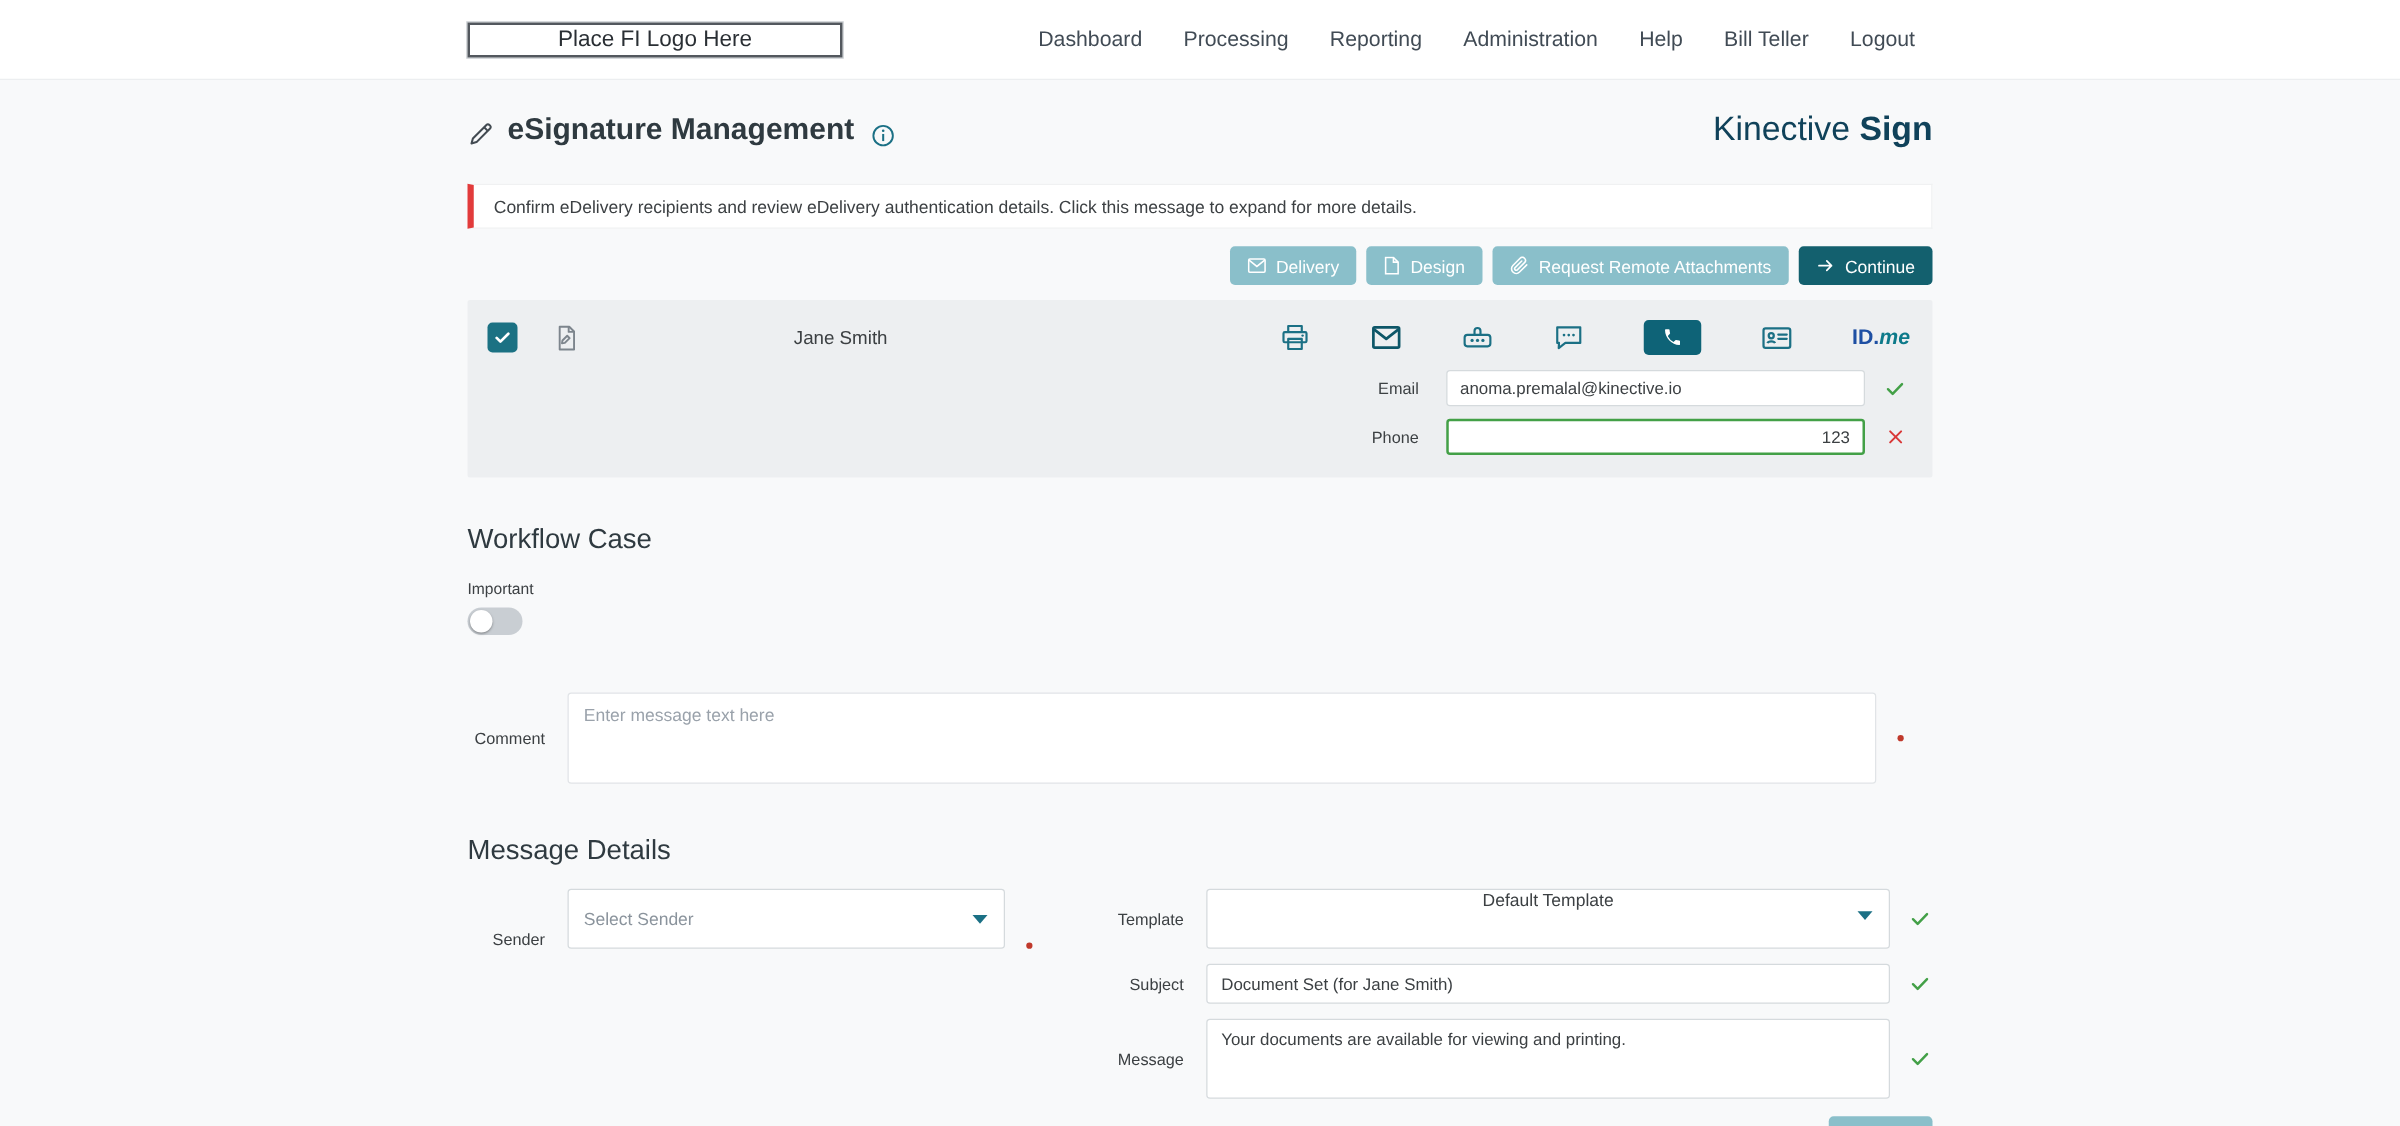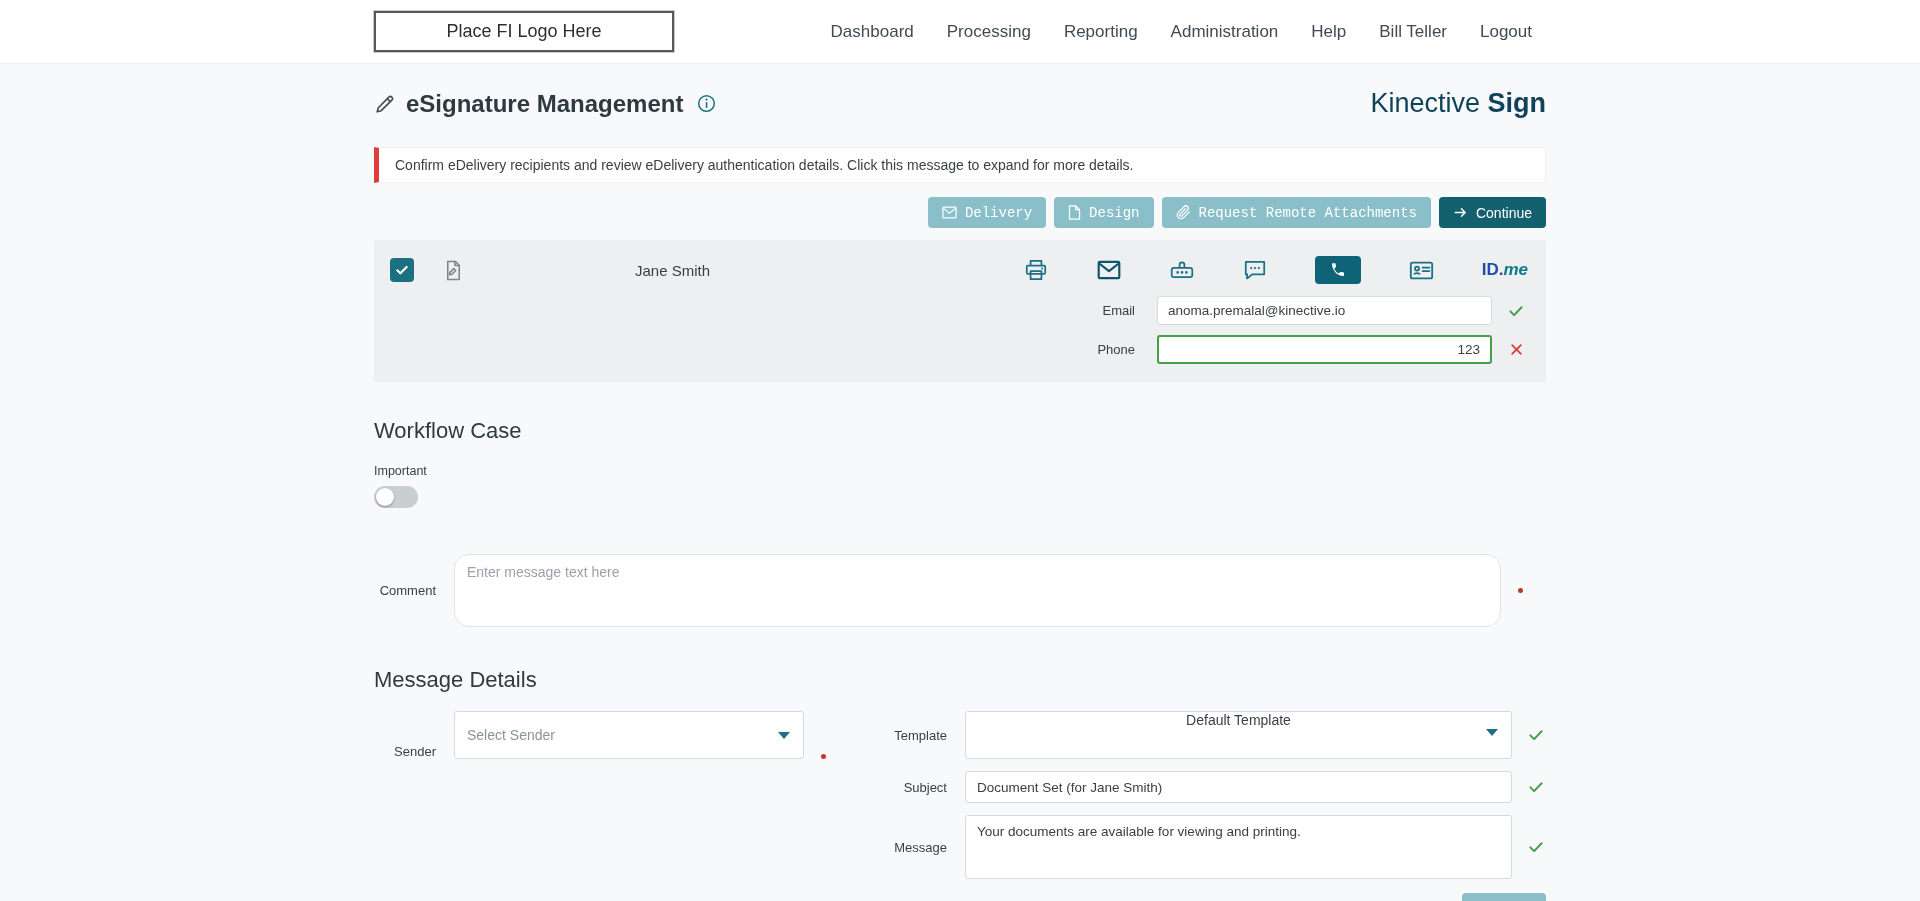--- a/index.html
+++ b/index.html
@@ -2,41 +2,41 @@
 <html><head>
 <meta charset="utf-8">
 <style>
   * { box-sizing: border-box; margin: 0; padding: 0; }
   body { font-family: "Liberation Sans", sans-serif; background: #f8f9fa; }
   .page { width: 1920px; min-height: 901px; background: #f8f9fa; }
 
   
   .topbar { background: #fff; height: 64px; border-bottom: 1px solid #eceef0; display: flex; align-items: center; }
   .topbar-inner { width: 1172px; margin: 0 auto; display: flex; align-items: center; }
-  .logo-box { width: 300px; height: 41px; border: 2px solid #53585e; box-shadow: 0 0 0 1px #c9cdd1; display: flex; align-items: center; justify-content: center; font-size: 18px; color: #2a2f34; background:#fff; }
+  .logo-box { width: 300px; height: 28px; border: 2px solid #53585e; box-shadow: 0 0 0 1px #c9cdd1; display: flex; align-items: center; justify-content: center; font-size: 18px; color: #2a2f34; background:#fff; }
   .nav { margin-left: auto; display: flex; align-items: center; gap: 33px; padding-right: 14px; }
   .nav a { text-decoration: none; color: #414b55; font-size: 17px; cursor: pointer; }
 
   
   .container { width: 1172px; margin: 0 auto; padding-bottom: 24px; }
 
   .title-row { display: flex; align-items: center; margin-top: 24px; }
-  .title-left { display: flex; align-items: center; gap: 10px; }
+  .title-left { display: flex; align-items: flex-end; gap: 10px; }
   h1.page-title { font-size: 24px; font-weight: 700; color: #2f3a40; }
   .info-ic { margin-left: 4px; cursor: pointer; display:inline-flex; }
   .brand { margin-left: auto; font-size: 27px; color: #10425a; }
   .brand .b-name { font-weight: 400; }
   .brand .b-prod { font-weight: 700; }
 
   .alert { margin-top: 28px; background: #fff; border: 1px solid #f0f1f2; border-left: 5px solid #e23b3b; padding: 9px 16px; font-size: 14px; color: #3c4043; cursor: pointer; }
 
   
   .toolbar { margin-top: 14px; display: flex; justify-content: flex-end; gap: 8px; }
   .btn { border: none; height: 31px; padding: 0 14px; border-radius: 4px; color: #fff; font-size: 14px; font-family: inherit; display: inline-flex; align-items: center; gap: 8px; cursor: pointer; }
-  .btn-light { background: #8abfca; font-family: Liberation Mono, monospace; }
+  .btn-light { background: #8abfca; }
   .btn-dark { background: #13606e; }
   .btn svg { flex: none; }
 
   
   .panel { margin-top: 12px; background: #edeff1; border-radius: 2px; padding: 16px 18px 18px 16px; }
   .r-row1 { display: flex; align-items: center; }
   .checkbox { width: 24px; height: 24px; border-radius: 4px; background: #1b7183; display: flex; align-items: center; justify-content: center; cursor: pointer; flex: none; }
   .doc-ic { margin-left: 28px; color: #7d858d; display: inline-flex; cursor: default; }
   .r-name { margin-left: 170px; font-size: 15px; color: #3c4043; }
   .methods { margin-left: auto; display: flex; align-items: center; gap: 47px; }
@@ -56,21 +56,21 @@
   
   h2.section { font-size: 22px; font-weight: 400; color: #2f3a40; }
   .wf-heading { margin-top: 36px; }
   .important { margin-top: 20px; font-size: 12.5px; color: #3c4043; }
   .toggle { margin-top: 8px; width: 44px; height: 22px; border-radius: 11px; background: #c9ced3; position: relative; cursor: pointer; }
   .toggle .knob { position: absolute; left: 2px; top: 2px; width: 18px; height: 18px; border-radius: 50%; background: #fff; box-shadow: 0 1px 2px rgba(0,0,0,.35); }
 
   .form-row { display: flex; align-items: center; margin-top: 12px; }
   .f-label { width: 62px; text-align: right; font-size: 13px; color: #3c4043; margin-right: 18px; flex: none; }
   .comment-row { margin-top: 46px; }
-  .comment-ta { width: 1047px; height: 73px; border: 1px solid #e1e4e7; border-radius: 15px; padding: 9px 12px; font-size: 14px; color: #3c4043; font-family: inherit; resize: none; background:#fff; outline:none; }
+  .comment-ta { width: 1047px; height: 73px; border: 1px solid #e1e4e7; border-radius: 3px; padding: 9px 12px; font-size: 14px; color: #3c4043; font-family: inherit; resize: none; background:#fff; outline:none; }
   .comment-ta::placeholder { color: #9aa2ab; }
   .req-dot { width: 5px; height: 5px; border-radius: 50%; background: #c0392b; margin-left: 17px; flex: none; }
 
   .md-heading { margin-top: 40px; }
   .md-row { display: flex; align-items: center; margin-top: 12px; }
   .md-row.first { margin-top: 18px; }
   .md-left { display: flex; align-items: flex-end; }
   .md-right { display: flex; align-items: center; margin-left: auto; }
   .selectbox { height: 48px; background: #fff; border: 1px solid #d5dadd; border-radius: 3px; display: flex; align-items: center; padding: 0 12px; cursor: pointer; }
   .selectbox .sel-val { font-size: 14px; color: #3c4043; }

